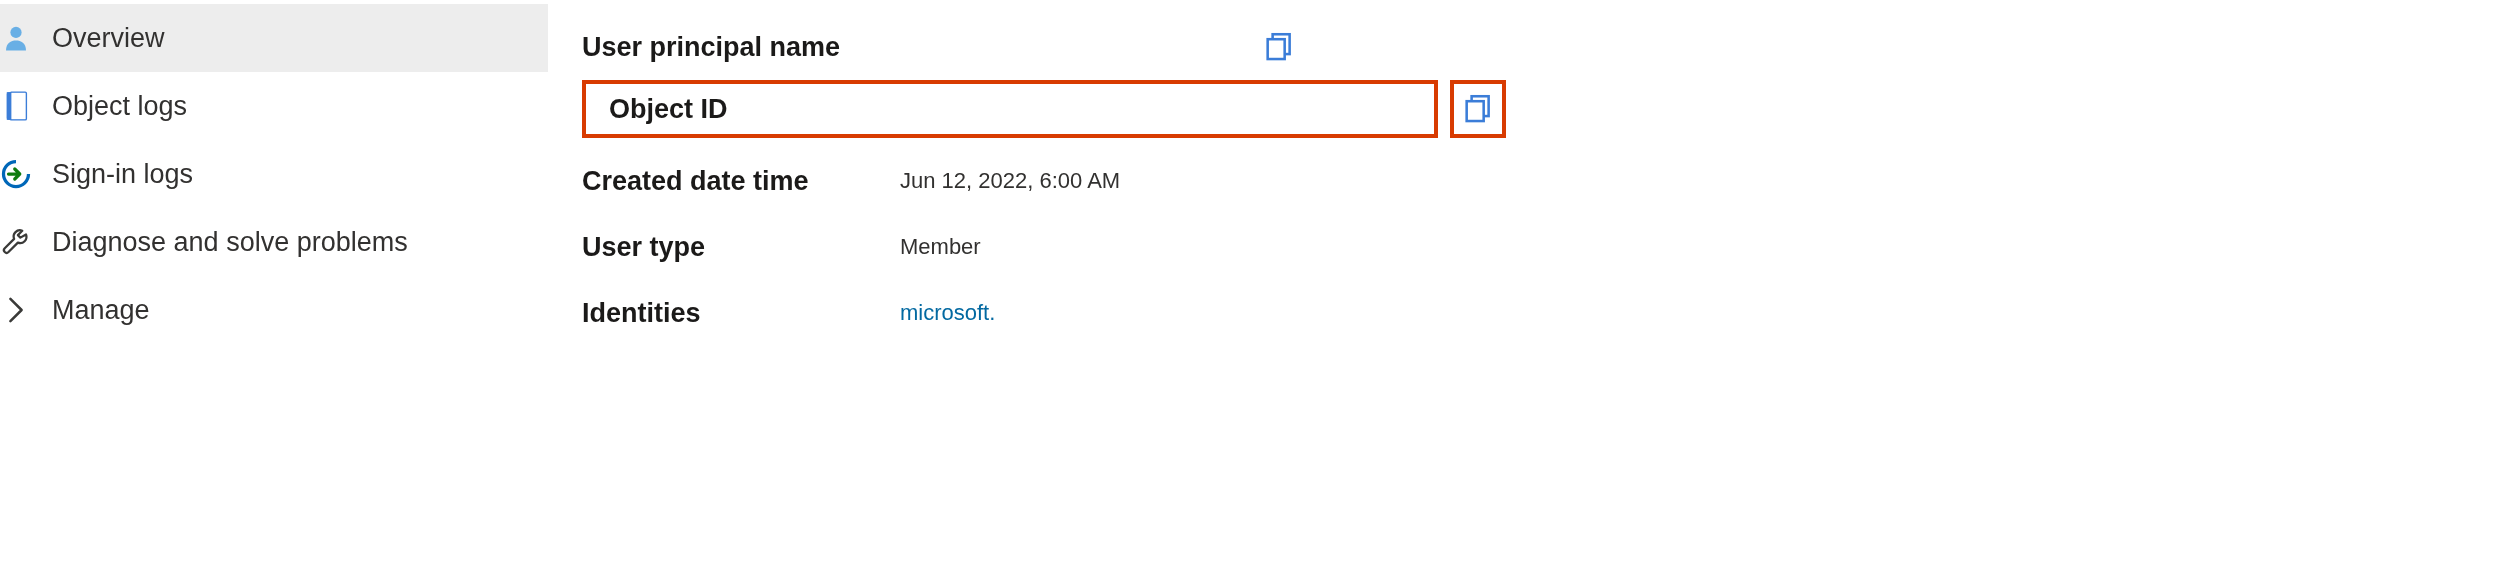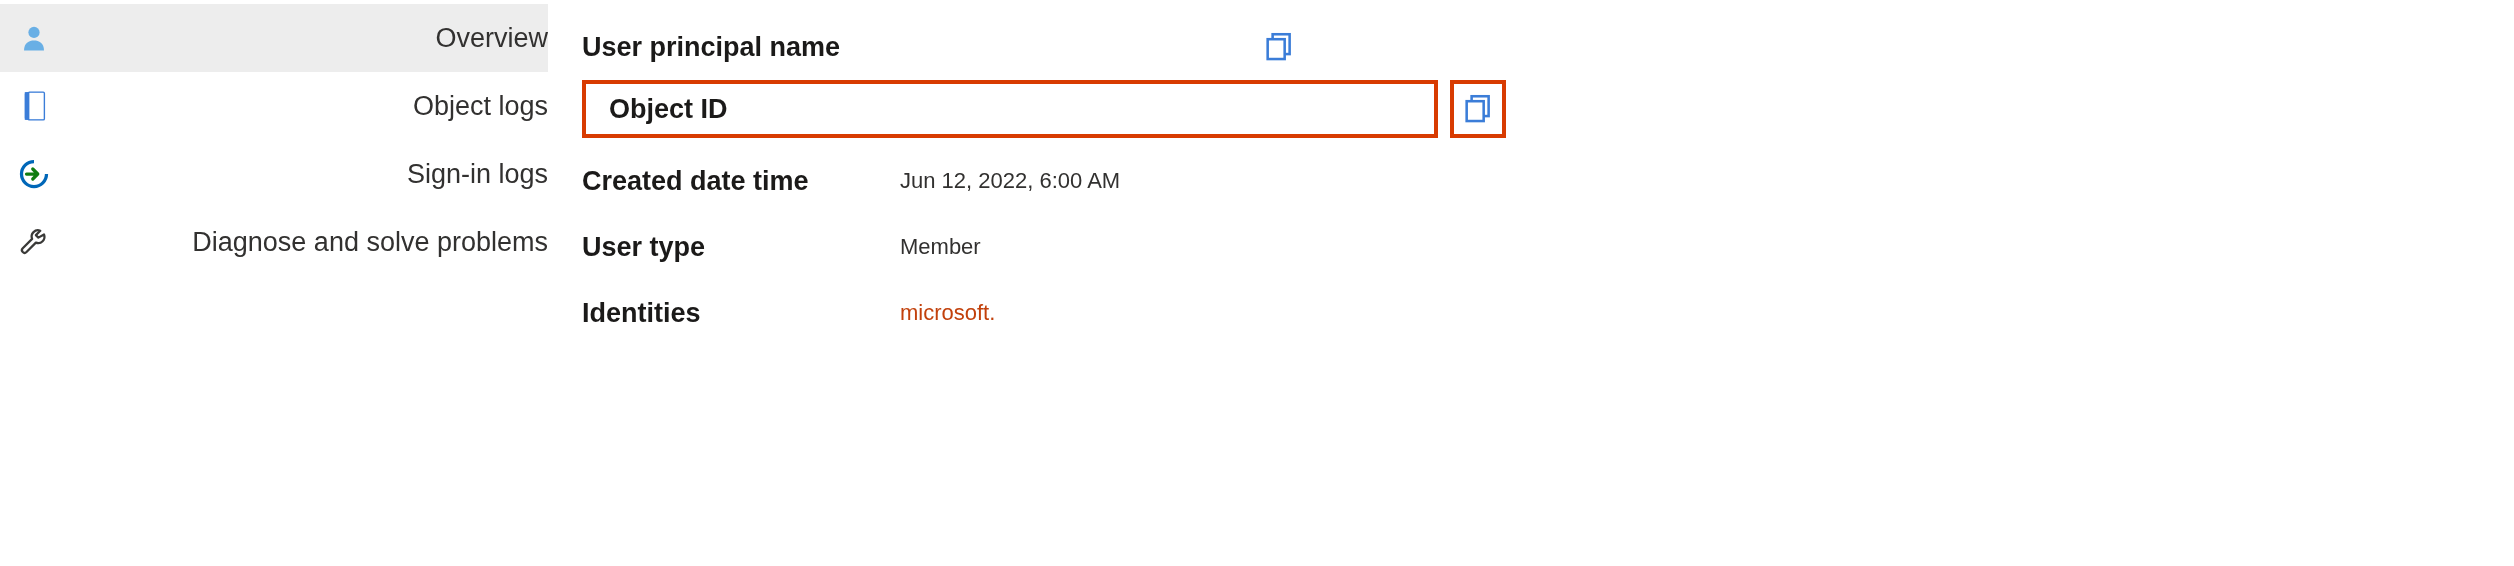--- a/index.html
+++ b/index.html
@@ -19,24 +19,22 @@
     .sidebar {
       width: 548px;
       display: flex;
       flex-direction: column;
       padding-top: 4px;
     }
     .sidebar-item {
       display: flex;
       align-items: center;
       height: 68px;
-      padding-left: 18px;
       gap: 20px;
       cursor: pointer;
-      justify-content: space-between;
     }
     .sidebar-item.active {
       background: #ededed;
     }
     .sidebar-item .icon-wrap {
       width: 32px;
       height: 32px;
       display: flex;
       align-items: center;
       justify-content: center;
@@ -60,21 +58,21 @@
       width: 318px;
       font-weight: 600;
       font-size: 27px;
       color: #1b1a19;
     }
     .prop-value {
       font-size: 22px;
       color: #323130;
     }
     .prop-value.link {
-      color: #c2410c;
+      color: #0369a1;
       text-align: right;
     }
     .copy-icon {
       display: flex;
       align-items: center;
       justify-content: center;
       cursor: pointer;
     }
     .copy-upn {
       position: absolute;
@@ -144,20 +142,28 @@
 
   <div class="sidebar-item">
     <span class="icon-wrap">
       <svg width="30" height="30" viewBox="0 0 24 24" fill="none">
         <path d="M20 6 a5 5 0 0 1 -6.5 6.5 L6 20 a2 2 0 0 1 -3 -3 l7.5 -7.5 A5 5 0 0 1 17 3 l-3.5 3.5 l2 2 Z" stroke="#3a3a38" stroke-width="1.8" fill="none" stroke-linejoin="round"></path>
       </svg>
     </span>
     <span class="label">Diagnose and solve problems</span>
   </div>
 
+  <div class="sidebar-item">
+    <span class="icon-wrap">
+      <svg width="20" height="28" viewBox="0 0 12 20" fill="none">
+        <path d="M2 2 L10 10 L2 18" stroke="#3a3a38" stroke-width="1.8" fill="none" stroke-linecap="round" stroke-linejoin="round"></path>
+      </svg>
+    </span>
+    <span class="label">Manage</span>
+  </div>
 </nav>
 
 <main class="main">
   <div class="prop-row">
     <span class="prop-label">User principal name</span>
     <span class="prop-value"></span>
     <span class="copy-icon copy-upn">
       <svg width="34" height="34" viewBox="0 0 24 24" fill="none">
         <rect x="7.5" y="3" width="12" height="14" stroke="#3b7dd8" stroke-width="1.8" fill="#ffffff"></rect>
         <rect x="4" y="6.5" width="12" height="14" stroke="#3b7dd8" stroke-width="1.8" fill="#ffffff"></rect>

